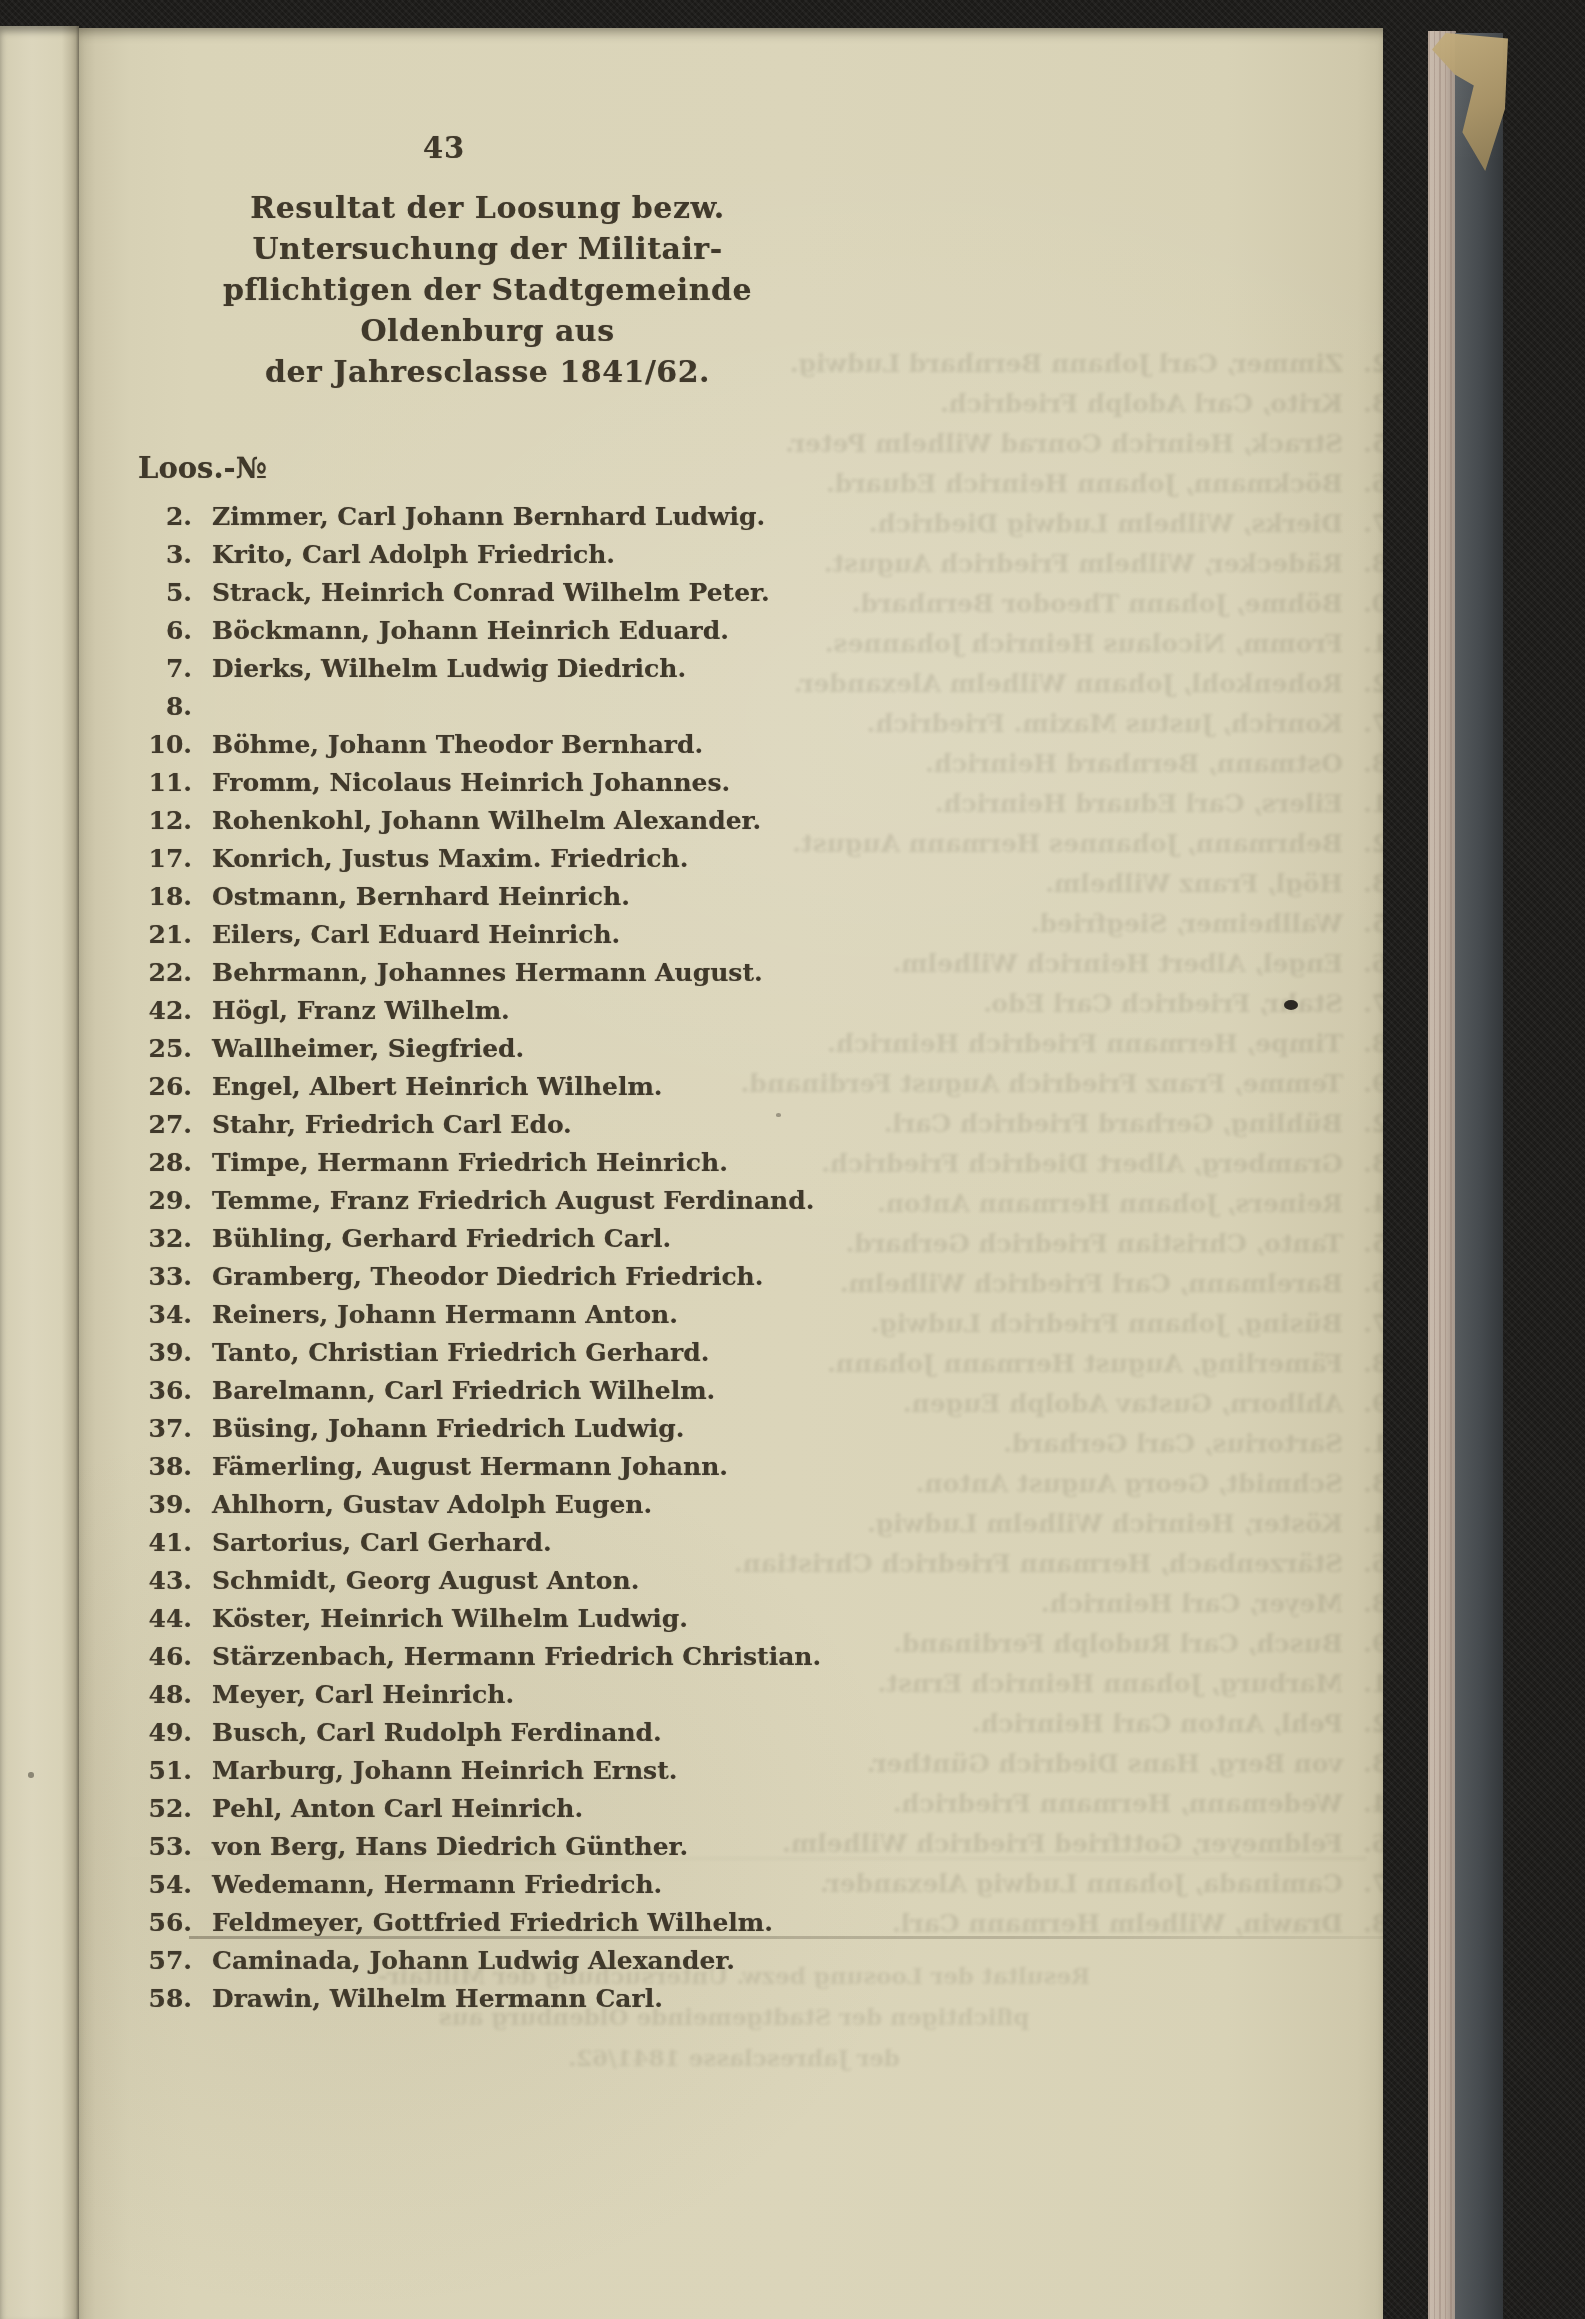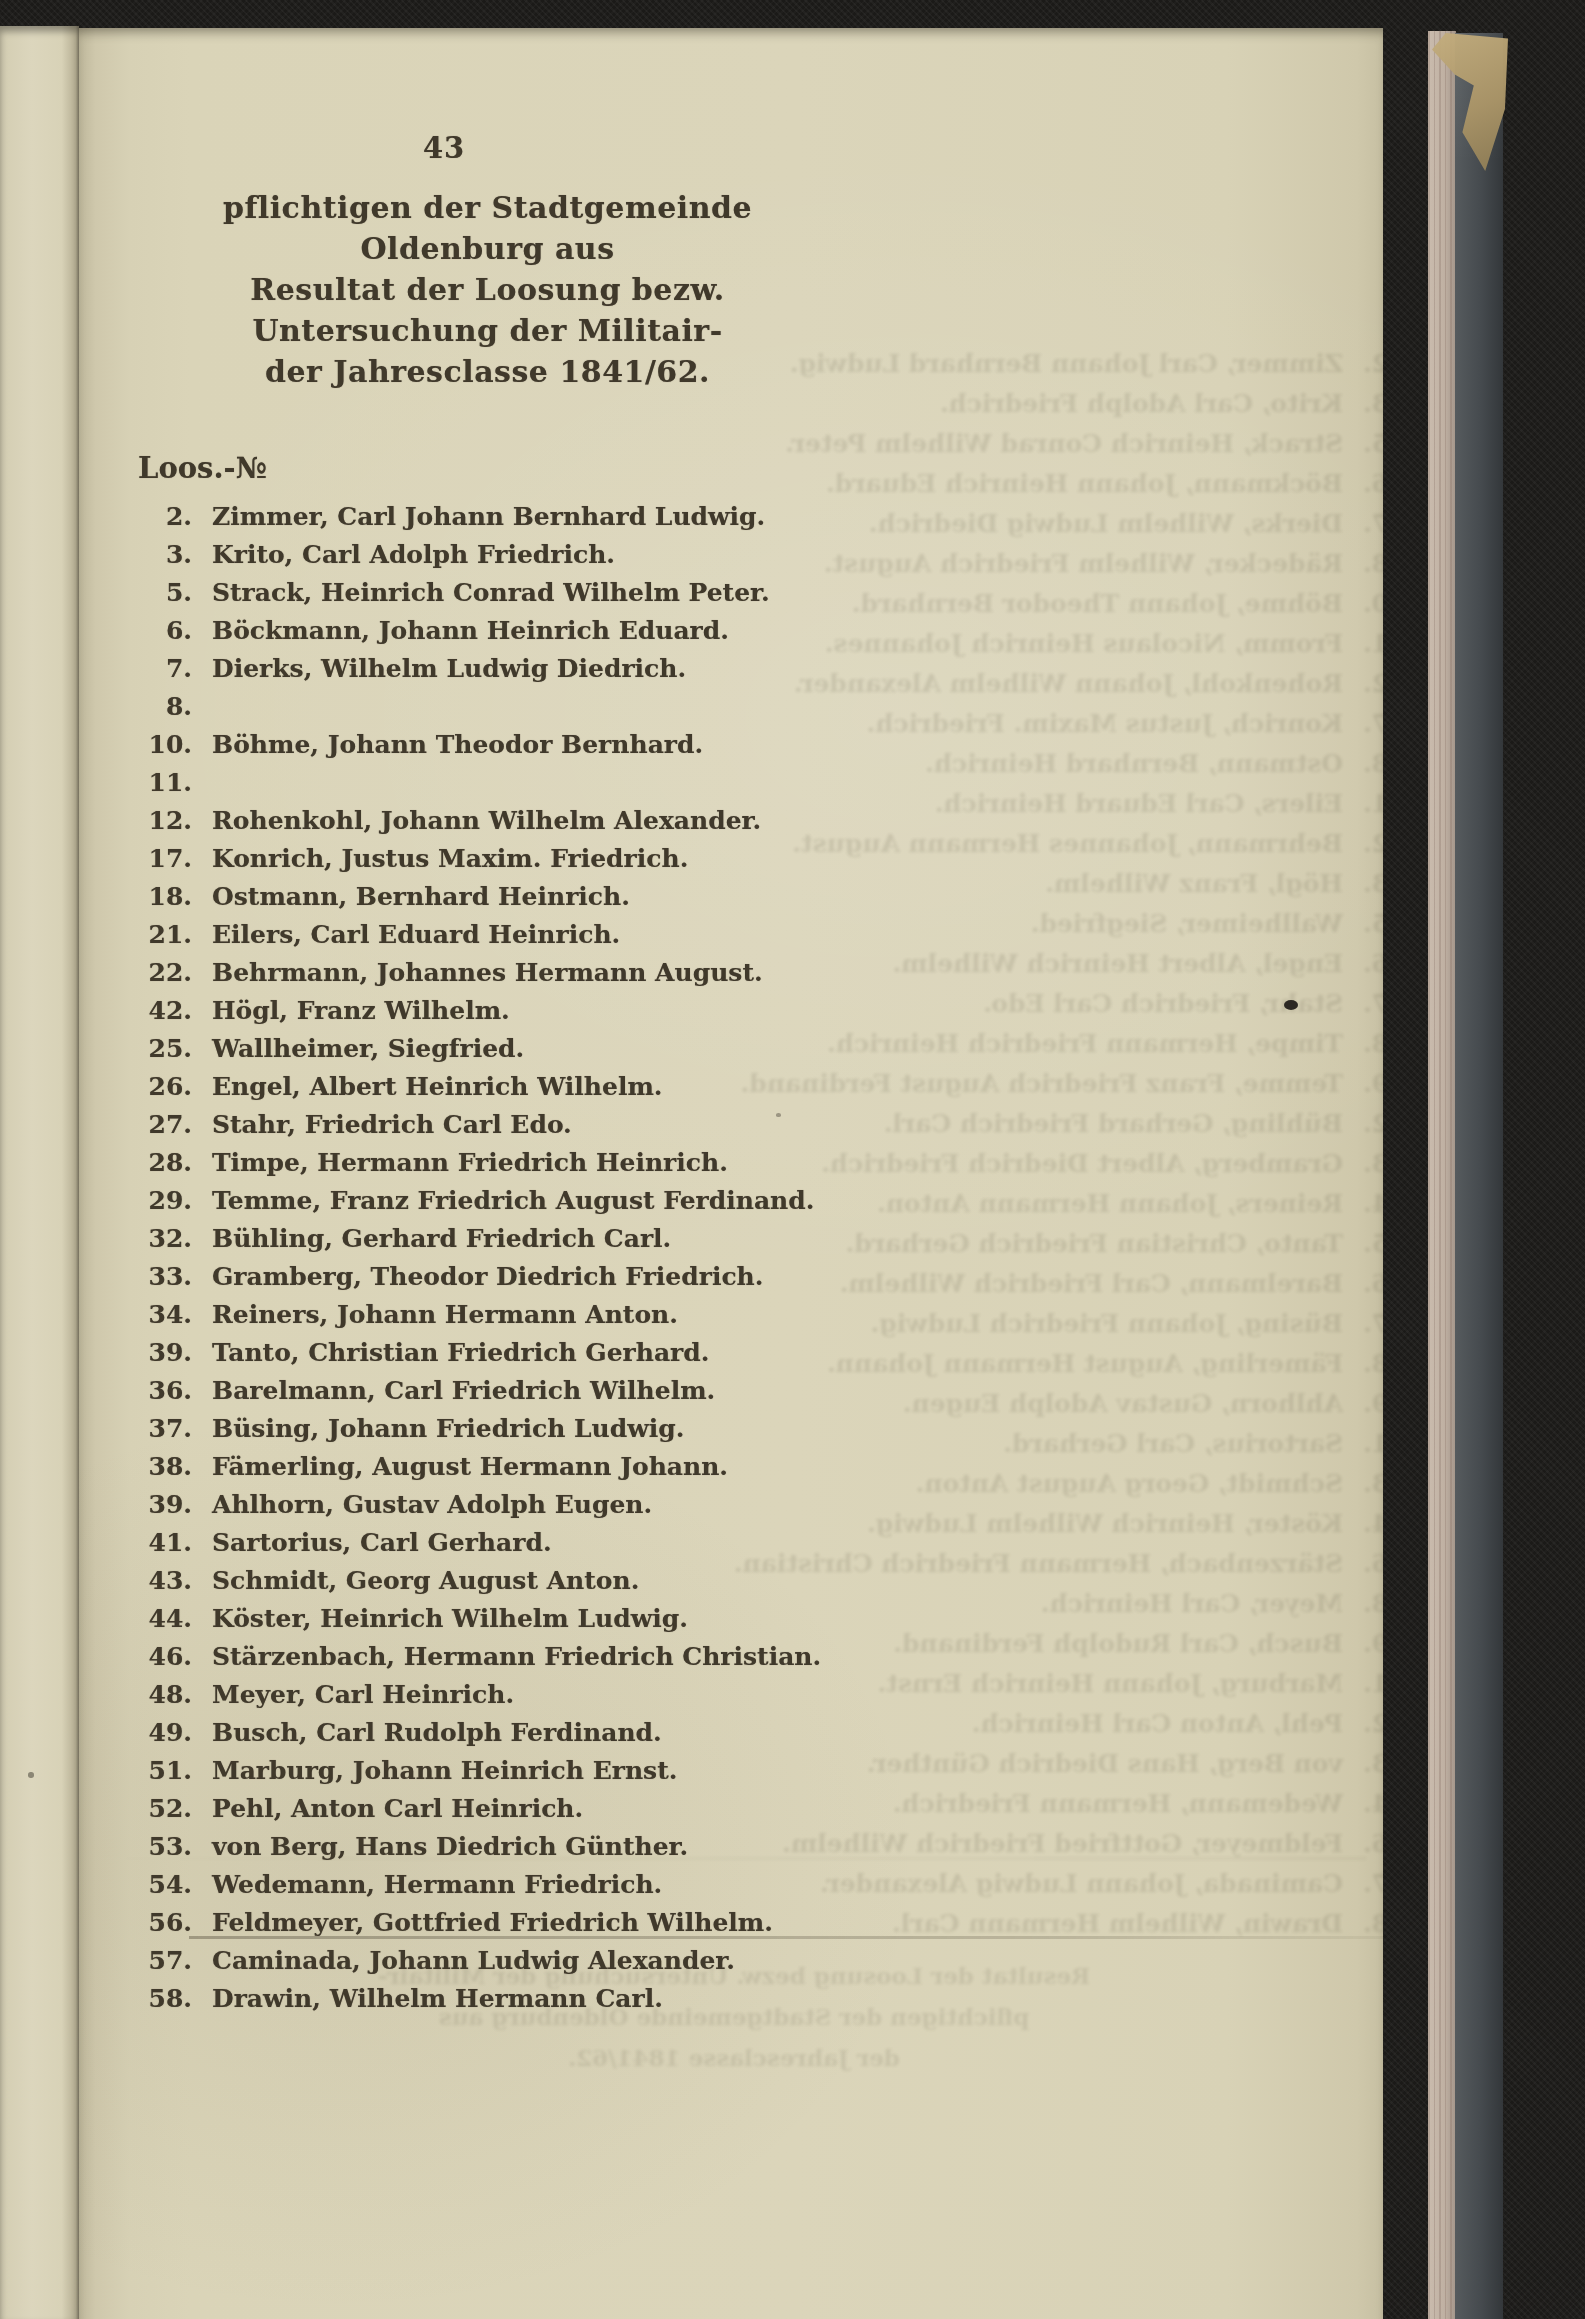--- a/index.html
+++ b/index.html
@@ -322,22 +322,22 @@
       </div>
     <div class="ghost ghost-title">
       <div>Resultat der Loosung bezw. Untersuchung der Militair-</div>
       <div>pflichtigen der Stadtgemeinde Oldenburg aus</div>
       <div>der Jahresclasse 1841/62.</div>
     </div>
 
     <div class="page-number ink">43</div>
 
     <div class="title-block ink">
+      <div>Resultat der Loosung bezw. Untersuchung der Militair-</div>
       <div>pflichtigen der Stadtgemeinde Oldenburg aus</div>
-      <div>Resultat der Loosung bezw. Untersuchung der Militair-</div>
       <div>der Jahresclasse 1841/62.</div>
     </div>
 
     <div class="loos-label ink">Loos.-№</div>
 
     <div class="entries ink">
 
         <div class="entry-row">
           <span class="entry-no">2.</span>
           <span class="entry-name">Zimmer, Carl Johann Bernhard Ludwig.</span>
@@ -367,20 +367,21 @@
           <span class="entry-no">8.</span>
         </div>
 
         <div class="entry-row">
           <span class="entry-no">10.</span>
           <span class="entry-name">Böhme, Johann Theodor Bernhard.</span>
         </div>
 
         <div class="entry-row">
           <span class="entry-no">11.</span>
+          <span class="entry-name">Fromm, Nicolaus Heinrich Johannes.</span>
         </div>
 
         <div class="entry-row">
           <span class="entry-no">12.</span>
           <span class="entry-name">Rohenkohl, Johann Wilhelm Alexander.</span>
         </div>
 
         <div class="entry-row">
           <span class="entry-no">17.</span>
           <span class="entry-name">Konrich, Justus Maxim. Friedrich.</span>

